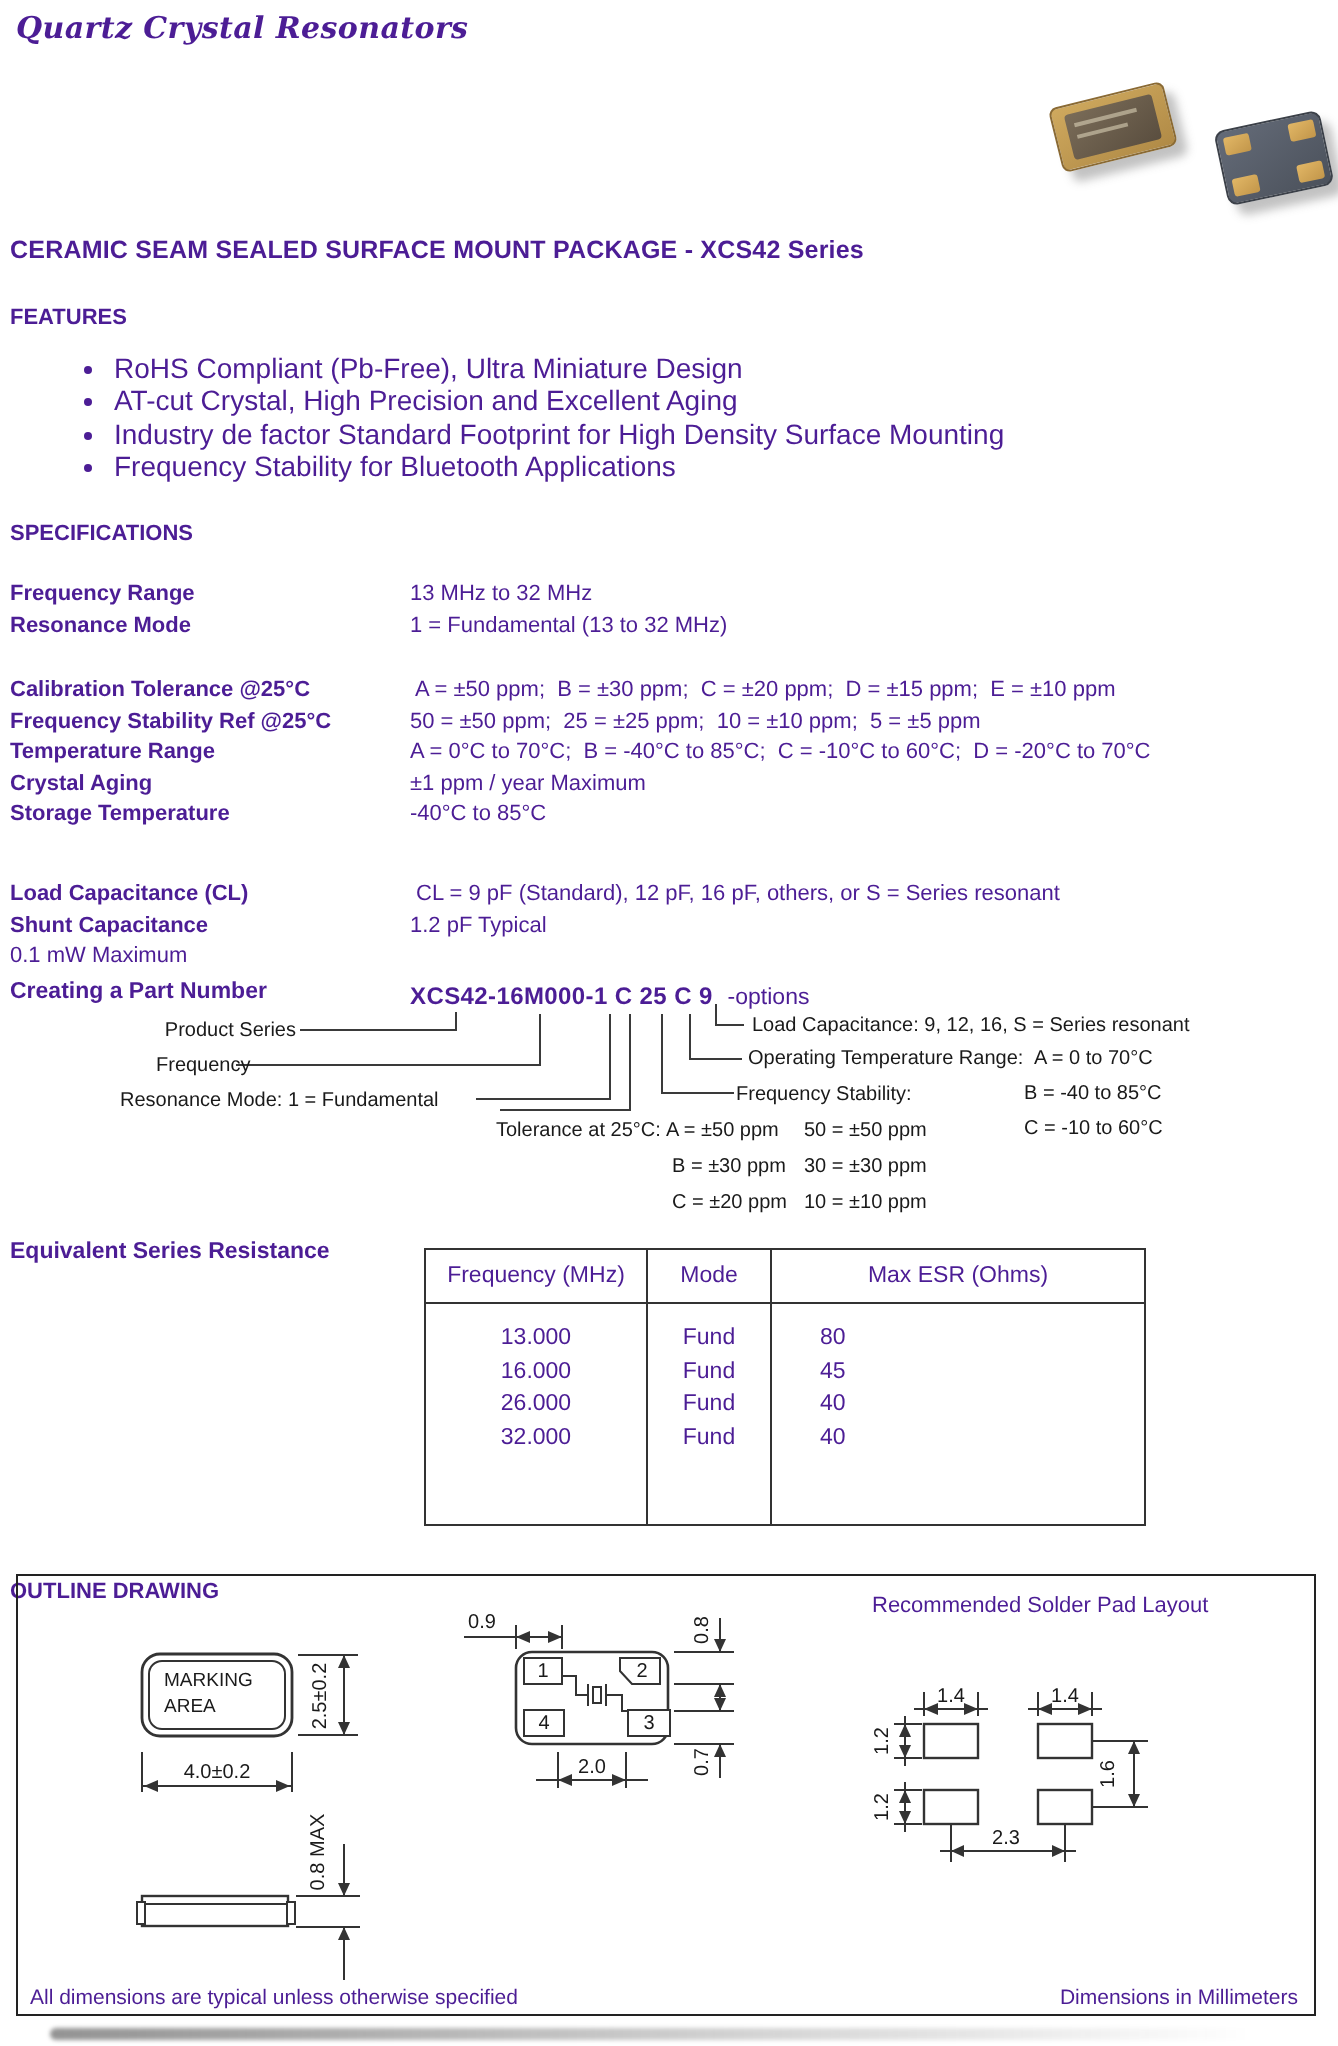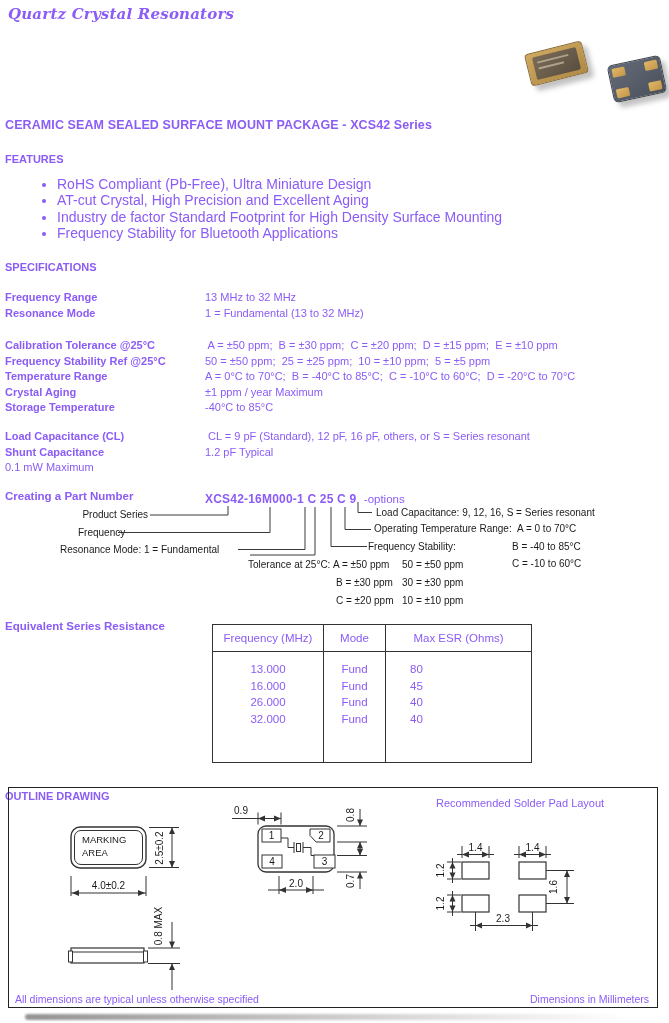--- a/index.html
+++ b/index.html
@@ -1,38 +1,38 @@
 <!DOCTYPE html>
 <html><head>
 <meta charset="utf-8">
 <style>
   html,body{margin:0;padding:0;background:#fff;}
   .page{position:relative;width:669px;height:1023px;background:#fff;overflow:hidden;
-        font-family:"Liberation Sans",sans-serif;color:#8b5cf6;}
+        font-family:"Liberation Sans",sans-serif;color:#4c1d95;}
   .abs{position:absolute;}
   .brand{left:8px;top:5px;font-family:"DejaVu Serif",serif;font-weight:bold;font-style:italic;
          font-size:15px;letter-spacing:.2px;}
   .title{left:5px;top:118px;font-size:12.5px;font-weight:bold;letter-spacing:.1px;}
   .sech{font-size:11px;font-weight:bold;}
   .feat-h{left:5px;top:153px;}
   .spec-h{left:5px;top:261px;}
   ul.features{position:absolute;left:40px;top:176px;margin:0;padding-left:17px;
               font-size:14px;line-height:16.3px;}
   .spec-group{position:absolute;left:5px;font-size:11px;width:660px;}
   .spec-row{display:flex;line-height:15.6px;}
   .sl{width:200px;font-weight:bold;flex:none;}
   .sv{white-space:pre;}
   .pn-head{left:5px;top:490px;font-size:11.5px;font-weight:bold;}
   .pn-line{left:205px;top:489px;}
   .pn-num{font-size:12px;font-weight:bold;letter-spacing:.2px;}
   .pn-opt{font-size:11.5px;margin-left:3px;}
   svg{position:absolute;overflow:visible;}
   svg text{font-family:"Liberation Sans",sans-serif;font-size:10px;fill:#1a1a1a;}
   .esr-h{left:5px;top:620px;font-size:11.5px;font-weight:bold;}
-  .esr-table{left:212px;top:624px;width:320px;height:139px;border:1.5px solid #333;
+  .esr-table{left:212px;top:624px;width:361px;height:139px;border:1.5px solid #333;
              box-sizing:border-box;display:grid;grid-template-columns:111px 62px 1fr;
              grid-template-rows:27px 1fr;font-size:11.5px;}
   .tc{display:flex;align-items:center;justify-content:center;}
   .cbr{border-right:1.5px solid #333;}
   .hbb{border-bottom:1.5px solid #333;}
   .tb{display:block;padding-top:9px;text-align:center;line-height:16.5px;}
   .tb3{text-align:left;padding-left:24px;}
   .outline-h{left:5px;top:770px;font-size:11px;font-weight:bold;margin-top:20px;}
   .obox{left:8px;top:787px;width:650px;height:221px;border:1.5px solid #222;box-sizing:border-box;}
   .sp-title{left:427px;top:9px;font-size:11px;}
@@ -112,21 +112,21 @@
     <div class="spec-row">
         <span class="sl">Crystal Aging</span>
         <span class="sv">±1 ppm / year Maximum</span>
       </div>
     <div class="spec-row">
         <span class="sl">Storage Temperature</span>
         <span class="sv">-40°C to 85°C</span>
       </div>
   </div>
 
-  <div class="spec-group" style="top:429px;">
+  <div class="spec-group" style="top:440px;">
     <div class="spec-row">
         <span class="sl">Load Capacitance (CL)</span>
         <span class="sv"> CL = 9 pF (Standard), 12 pF, 16 pF, others, or S = Series resonant</span>
       </div>
     <div class="spec-row">
         <span class="sl">Shunt Capacitance</span>
         <span class="sv">1.2 pF Typical</span>
       </div>
     <div class="spec-row">
         <span class="sv">0.1 mW Maximum</span>

